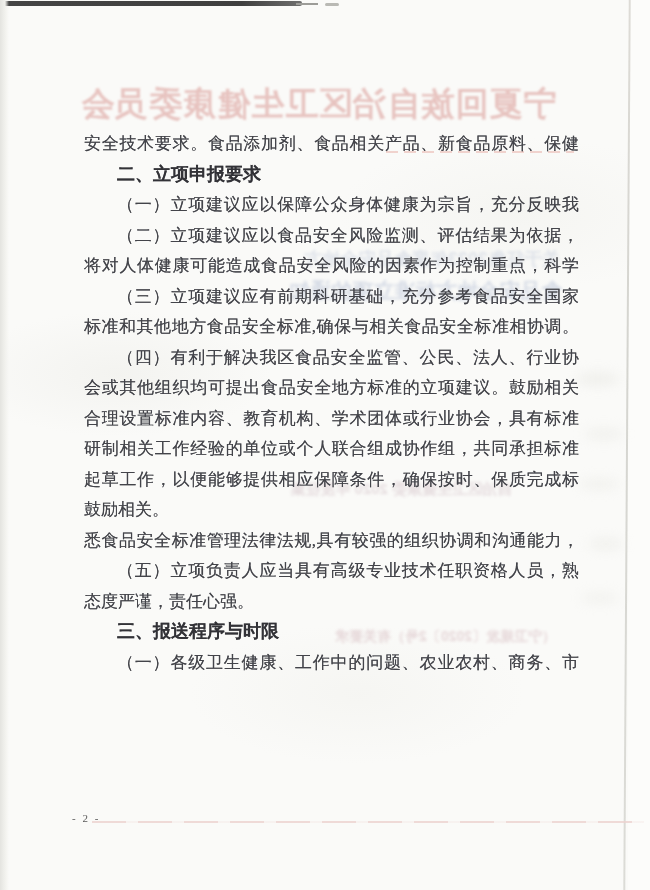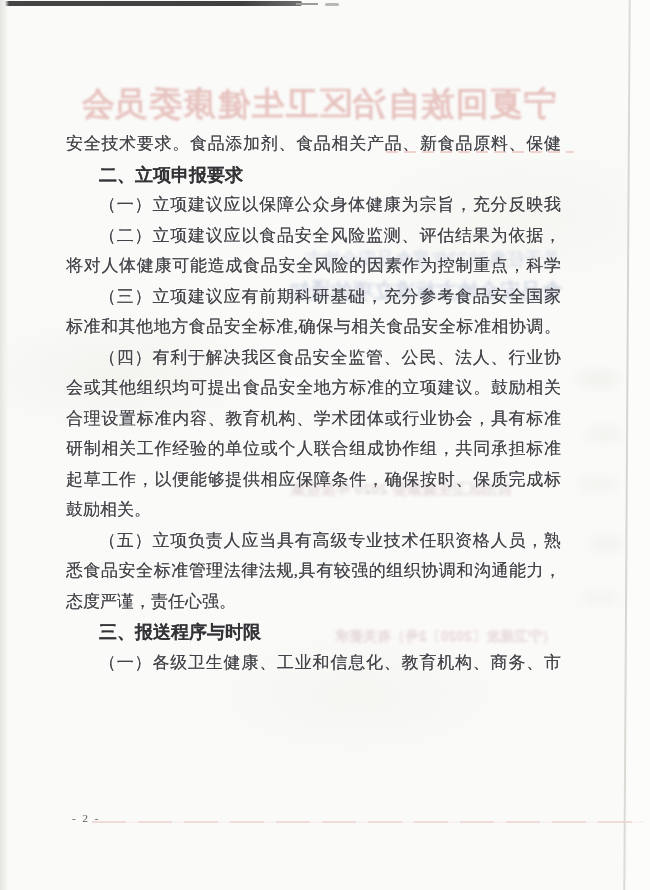--- a/index.html
+++ b/index.html
@@ -40,29 +40,29 @@
     color:#d89792;opacity:.55;filter:blur(1px);}
   .bleed-a{top:247px;left:298px;width:262px;font-size:18px;color:#8b9cc0;opacity:.24;filter:blur(1.6px);}
   .bleed-b{top:277px;left:318px;width:244px;font-size:21px;color:#8b9cc0;opacity:.33;filter:blur(1.8px);}
   .bleed-c{top:480px;left:182px;width:330px;font-size:15px;color:#b08f9c;opacity:.28;filter:blur(1.5px);}
   .bleed-d{top:628px;left:256px;width:300px;font-size:14px;color:#ba8c95;opacity:.32;filter:blur(1.4px);}
   .pink-dash-top{position:absolute;top:151px;left:386px;width:188px;height:2px;opacity:.8;
     background:repeating-linear-gradient(90deg,#eec9c3 0 12px,rgba(238,201,195,0) 12px 18px);}
   .pink-line-bottom{position:absolute;top:821px;left:92px;width:552px;height:2px;opacity:.8;
     background:repeating-linear-gradient(90deg,#ecd2cf 0 34px,rgba(236,210,207,.25) 34px 46px);}
   
-  .content{position:absolute;left:66px;top:129px;width:495px;color:#43444a;}
+  .content{position:absolute;left:84px;top:129px;width:495px;color:#43444a;}
   .tline{
     height:30.5px;line-height:30.5px;font-size:17px;
     text-align:justify;overflow:hidden;
     text-shadow:0 0 .5px rgba(70,70,75,.75);
   }
   .full{text-align-last:justify;}
   .ind{padding-left:33px;}
-  .head{font-family:Liberation Sans, sans-serif;font-weight:700;font-size:18px;
+  .head{font-family:Liberation Mono, monospace;font-weight:700;font-size:18px;
     color:#323237;padding-left:33px;text-align:left;text-align-last:left;}
   .page-num{position:absolute;left:72px;top:812px;font-size:11px;color:#595959;
     letter-spacing:2px;font-family:"Liberation Serif", serif;}
 </style>
 </head>
 <body>
 
 <div class="page">
 
   <div class="mottle"></div>
@@ -93,21 +93,21 @@
     <div class="tline ind full">（二）立项建议应以食品安全风险监测、评估结果为依据，</div>
     <div class="tline full">将对人体健康可能造成食品安全风险的因素作为控制重点，科学</div>
     <div class="tline ind full">（三）立项建议应有前期科研基础，充分参考食品安全国家</div>
     <div class="tline full">标准和其他地方食品安全标准,确保与相关食品安全标准相协调。</div>
     <div class="tline ind full">（四）有利于解决我区食品安全监管、公民、法人、行业协</div>
     <div class="tline full">会或其他组织均可提出食品安全地方标准的立项建议。鼓励相关</div>
     <div class="tline full">合理设置标准内容、教育机构、学术团体或行业协会，具有标准</div>
     <div class="tline full">研制相关工作经验的单位或个人联合组成协作组，共同承担标准</div>
     <div class="tline full">起草工作，以便能够提供相应保障条件，确保按时、保质完成标</div>
     <div class="tline">鼓励相关。</div>
+    <div class="tline full">悉食品安全标准管理法律法规,具有较强的组织协调和沟通能力，</div>
     <div class="tline ind full">（五）立项负责人应当具有高级专业技术任职资格人员，熟</div>
-    <div class="tline full">悉食品安全标准管理法律法规,具有较强的组织协调和沟通能力，</div>
     <div class="tline">态度严谨，责任心强。</div>
     <div class="tline head">三、报送程序与时限</div>
-    <div class="tline ind full">（一）各级卫生健康、工业和信息化、教育机构、商务、市</div>
+    <div class="tline ind full">（一）各级卫生健康、工作中的问题、农业农村、商务、市</div>
   </div>
 
   <div class="page-num">- 2 -</div>
 </div>
 
 </body></html>

